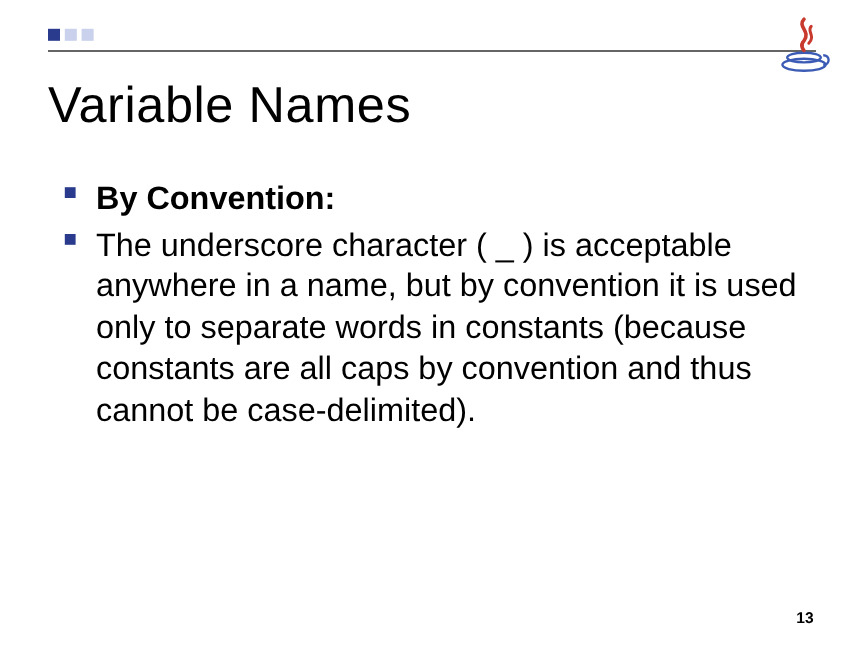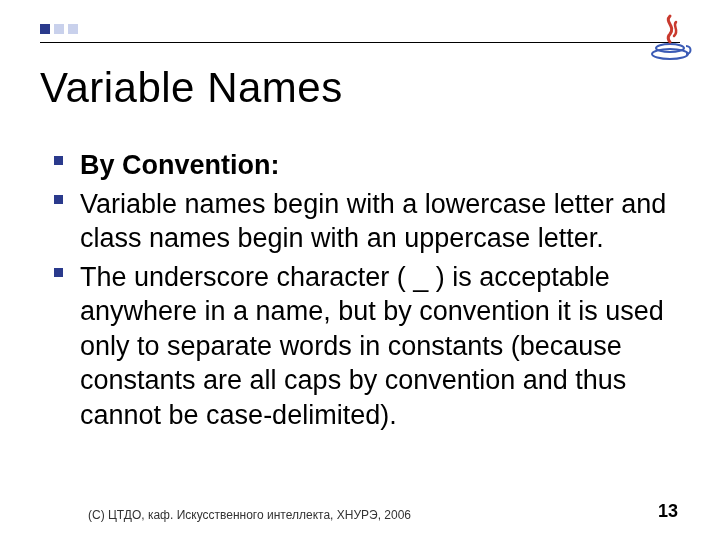--- a/index.html
+++ b/index.html
@@ -10,21 +10,21 @@
   .accent-top .sq.light { background: #c9d1ec; }
   .rule { position: absolute; top: 42px; left: 40px; right: 40px; border-top: 1px solid #000; }
   .logo { position: absolute; top: 8px; right: 24px; width: 56px; height: 56px; }
   .title { position: absolute; top: 64px; left: 40px; font-size: 42px; font-weight: 400; letter-spacing: 0.5px; }
   .body { position: absolute; top: 148px; left: 54px; right: 48px; }
   .body ul { list-style: none; }
   .body li { position: relative; padding-left: 26px; font-size: 27px; line-height: 1.28; margin-bottom: 4px; }
   .body li::before { content: ""; position: absolute; left: 0; top: 8px; width: 9px; height: 9px; background: #2a3a8c; }
   .body li .bold { font-weight: 700; }
   .footer { position: absolute; bottom: 18px; left: 88px; font-size: 12px; color: #333; }
-  .pagenum { position: absolute; bottom: 18px; right: 42px; font-size: 18px; font-weight: 700; }
+  .pagenum { position: absolute; bottom: 18px; right: 42px; font-size: 13px; font-weight: 700; }
 </style>
 </head>
 <body>
 
 <div class="slide">
 
   <div class="accent-top">
     <span class="sq"></span>
     <span class="sq light"></span>
     <span class="sq light"></span>
@@ -40,21 +40,19 @@
       <path d="M36 14 C32 18 40 22 34 28" fill="none" stroke="#c93a2e" stroke-width="2.5" stroke-linecap="round"></path>
       <path d="M46 38 C52 38 52 46 46 46" fill="none" stroke="#3b5bb5" stroke-width="2"></path>
     </svg>
   </div>
 
   <h1 class="title">Variable Names</h1>
 
   <div class="body">
     <ul>
       <li><span class="bold">By Convention:</span></li>
-      <li><span>Variable names begin with a lowercase letter and class names begin with an uppercase letter.</span></li>
       <li><span>The underscore character ( _ ) is acceptable anywhere in a name, but by convention it is used only to separate words in constants (because constants are all caps by convention and thus cannot be case-delimited).</span></li>
     </ul>
   </div>
 
-  <div class="footer">(С) ЦТДО, каф. Искусственного интеллекта, ХНУРЭ, 2006</div>
   <div class="pagenum">13</div>
 
 </div>
 
 </body></html>

